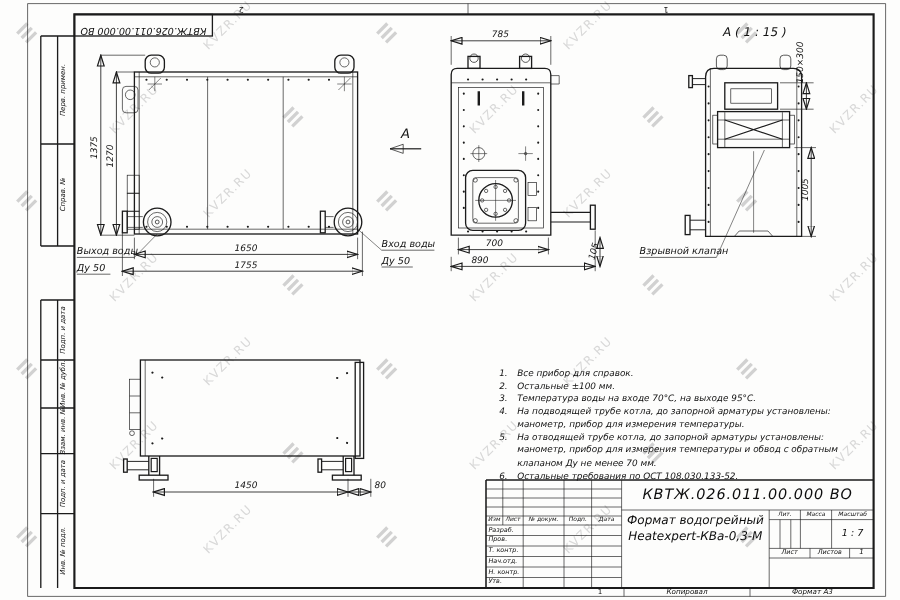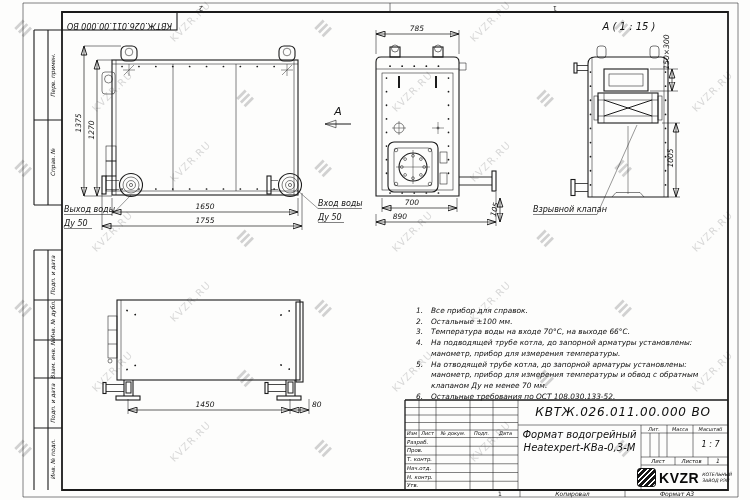--- a/index.html
+++ b/index.html
@@ -309,21 +309,21 @@
       <div class="note-row">
         <span class="note-num">1.</span>
         <span class="note-text">Все прибор для справок.</span>
       </div>
       <div class="note-row">
         <span class="note-num">2.</span>
         <span class="note-text">Остальные ±100 мм.</span>
       </div>
       <div class="note-row">
         <span class="note-num">3.</span>
-        <span class="note-text">Температура воды на входе 70°С, на выходе 66°С.</span>
+        <span class="note-text">Температура воды на входе 70°С, на выходе 95°С.</span>
       </div>
       <div class="note-row">
         <span class="note-num">4.</span>
         <span class="note-text">На подводящей трубе котла, до запорной арматуры установлены: манометр, прибор для измерения температуры.</span>
       </div>
       <div class="note-row">
         <span class="note-num">5.</span>
         <span class="note-text">На отводящей трубе котла, до запорной арматуры установлены: манометр, прибор для измерения температуры и обвод с обратным клапаном Ду не менее 70 мм.</span>
       </div>
       <div class="note-row">
@@ -350,26 +350,18 @@
   <div class="tbt left" style="left:407px;top:481.25px;width:30px;height:8.75px;line-height:8.75px;font-size:5.4px;">Утв.</div>
 
   <div class="tbt" style="left:641px;top:425.5px;width:26px;height:7.5px;line-height:7.5px;font-size:5px;">Лит.</div>
   <div class="tbt" style="left:667px;top:425.5px;width:26px;height:7.5px;line-height:7.5px;font-size:5px;">Масса</div>
   <div class="tbt" style="left:693px;top:425.5px;width:35px;height:7.5px;line-height:7.5px;font-size:5px;">Масштаб</div>
   <div class="tbt" style="left:693px;top:434px;width:35px;height:22px;line-height:22px;font-size:8px;">1 : 7</div>
   <div class="tbt" style="left:641px;top:457px;width:34px;height:8px;line-height:8px;font-size:5.4px;">Лист</div>
   <div class="tbt" style="left:675px;top:457px;width:33px;height:8px;line-height:8px;font-size:5.4px;">Листов</div>
   <div class="tbt" style="left:708px;top:457px;width:20px;height:8px;line-height:8px;font-size:6px;">1</div>
 
-  <div class="tbt logo-wrap" style="left:641px;top:465.5px;width:87px;height:24px;">
-    <span class="logo-mark"></span>
-    <span class="logo-text">KVZR</span>
-    <span class="logo-sub">
-      <span>КОТЕЛЬНЫЙ</span>
-      <span>ЗАВОД РЭП</span>
-    </span>
-  </div>
 
   <div class="tbt" style="left:490px;top:490px;width:20px;height:7.5px;line-height:7.5px;font-size:6px;font-style:normal;">1</div>
   <div class="tbt" style="left:525px;top:490px;width:95px;height:7.5px;line-height:7.5px;font-size:6px;">Копировал</div>
   <div class="tbt" style="left:627px;top:490px;width:100px;height:7.5px;line-height:7.5px;font-size:6px;">Формат А3</div>
 
 </div>
 
 </body></html>

